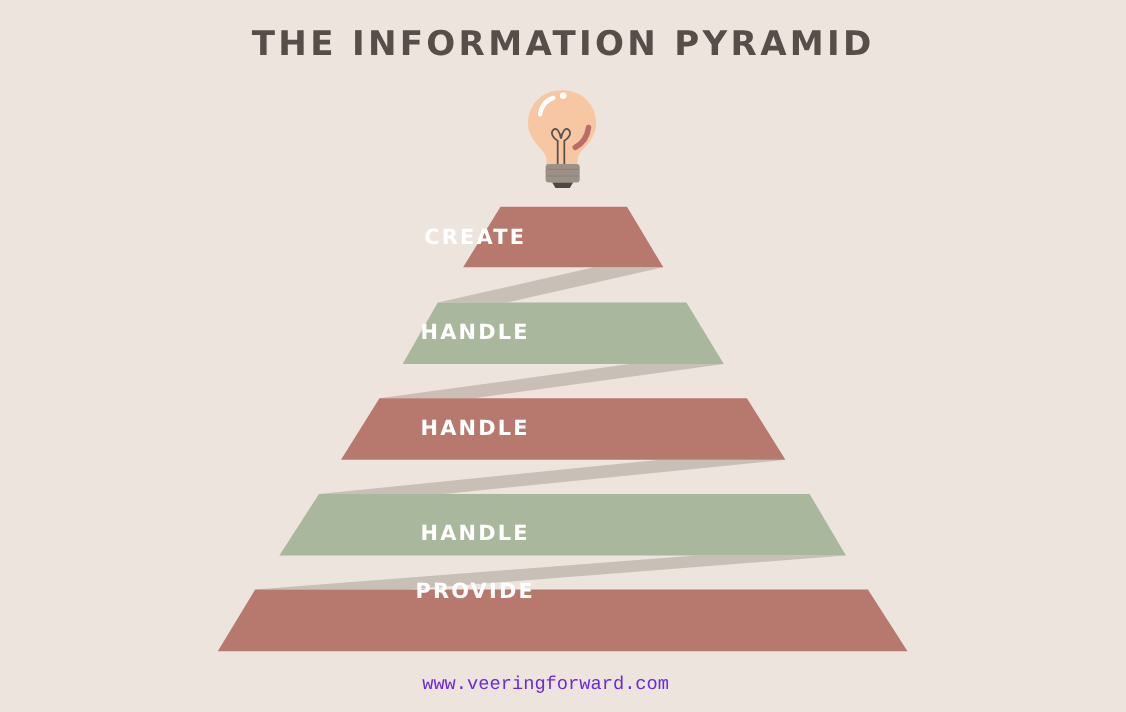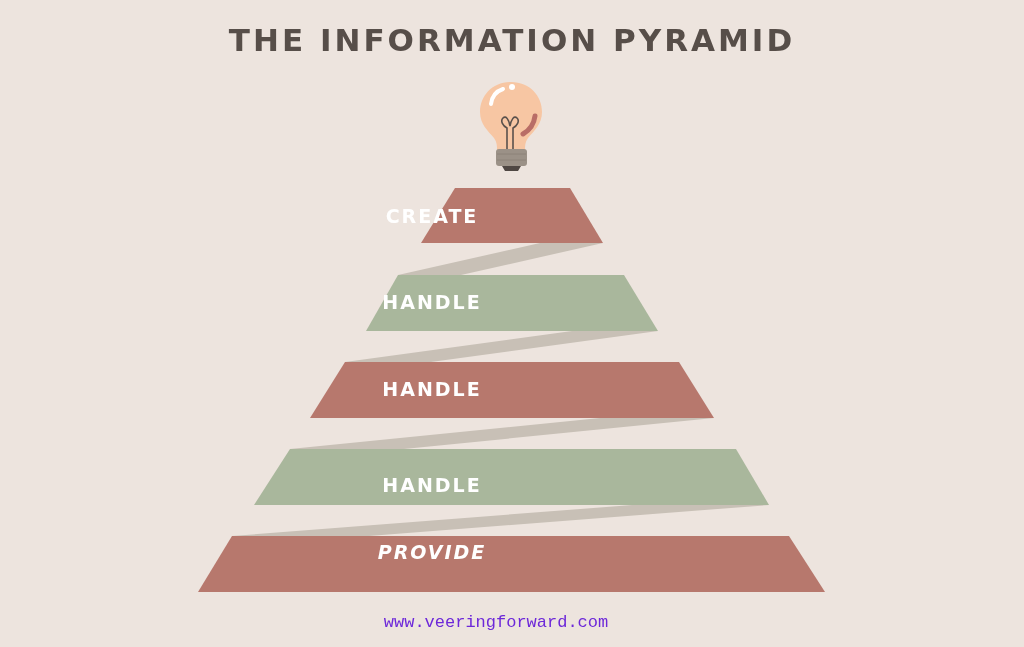--- a/index.html
+++ b/index.html
@@ -37,15 +37,15 @@
     <line x1="497" y1="154" x2="526" y2="154" stroke="#8c8279" stroke-width="1"></line>
     <line x1="497" y1="160" x2="526" y2="160" stroke="#8c8279" stroke-width="1"></line>
     <path d="M502,166 L521,166 L518,171 L505,171 Z" fill="#4f4743"></path>
   </g>
 </svg>
 
 <div class="lbl" style="top:205px;">CREATE</div>
 <div class="lbl" style="top:291px;">HANDLE</div>
 <div class="lbl" style="top:378px;">HANDLE</div>
 <div class="lbl" style="top:474px;">HANDLE</div>
-<div class="lbl" style="top:541px;font-style:italic;">PROVIDE</div>
+<div class="lbl" style="top:527px;">PROVIDE</div>
 
 <div class="footer">www.veeringforward.com</div>
 
 </body></html>

